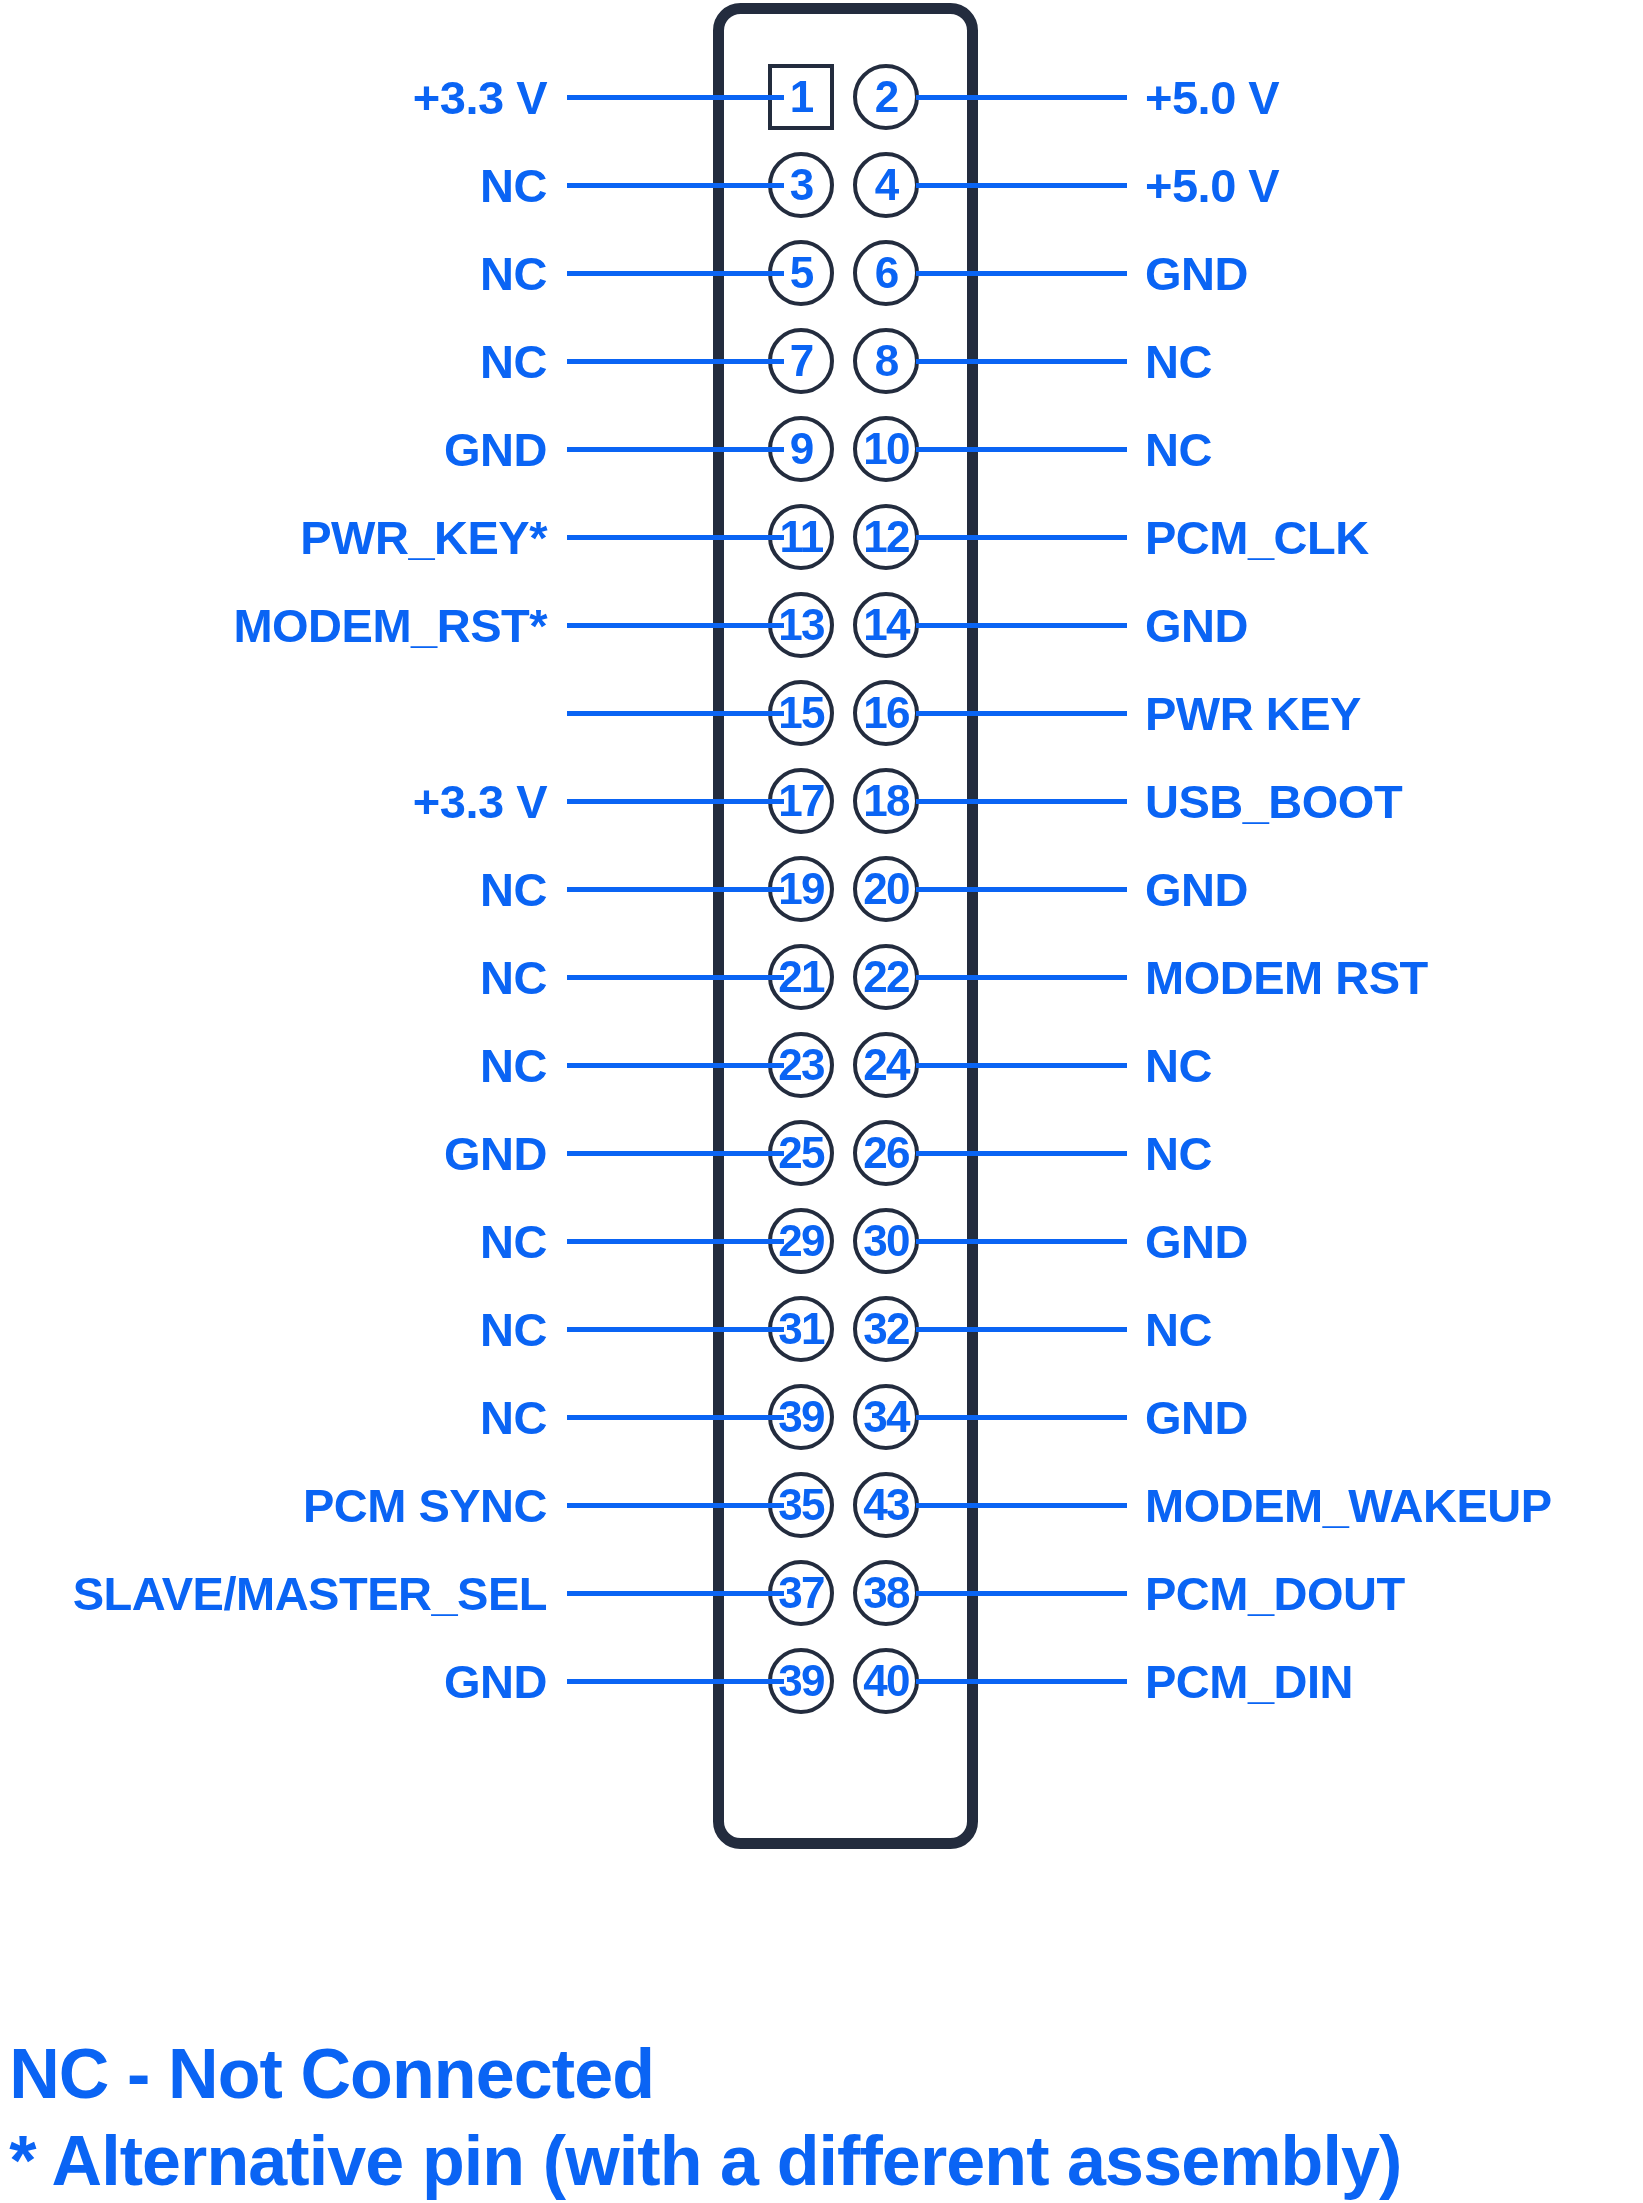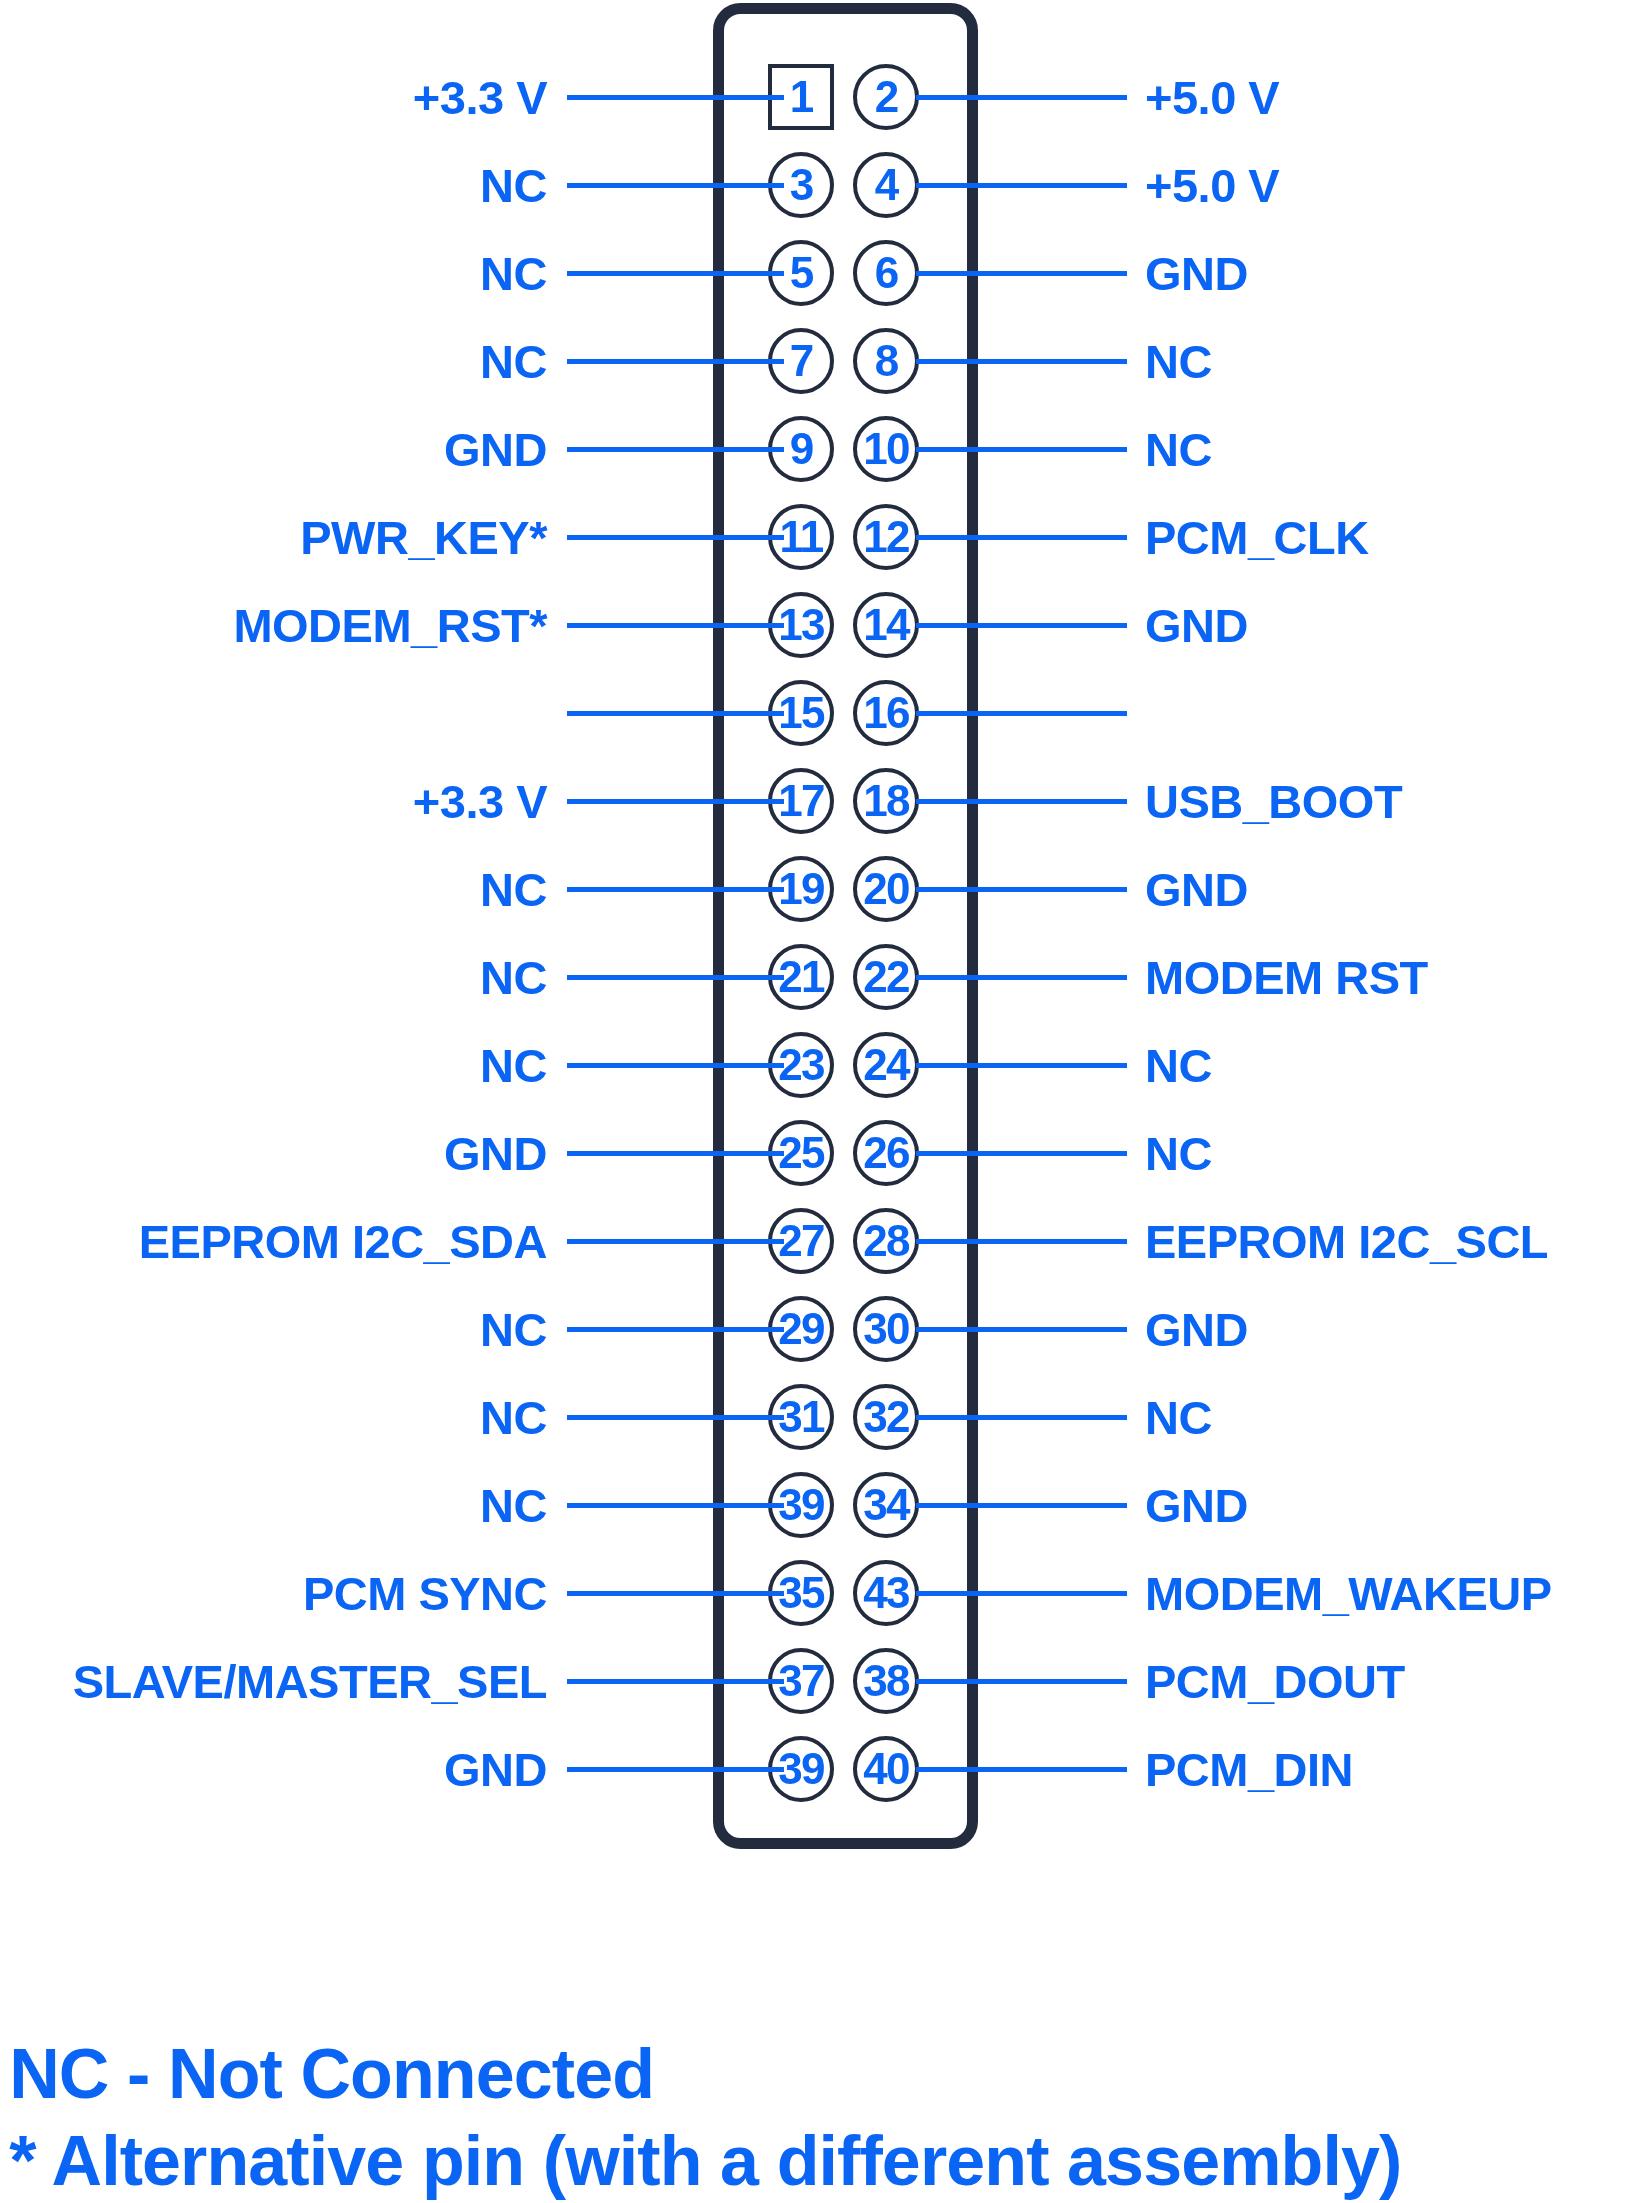--- a/index.html
+++ b/index.html
@@ -185,20 +185,21 @@
     <div class="pin-label right">GND</div>
   </div>
 
   <div class="row">
     <div class="leader left"></div>
     <div class="pin-hole left"></div>
     <div class="pin-num left">15</div>
     <div class="pin-hole right"></div>
     <div class="pin-num right">16</div>
     <div class="leader right"></div>
+    <div class="pin-label right">PWR KEY</div>
   </div>
 
   <div class="row">
     <div class="pin-label left">+3.3 V</div>
     <div class="leader left"></div>
     <div class="pin-hole left"></div>
     <div class="pin-num left">17</div>
     <div class="pin-hole right"></div>
     <div class="pin-num right">18</div>
     <div class="leader right"></div>
@@ -242,30 +243,20 @@
     <div class="pin-label left">GND</div>
     <div class="leader left"></div>
     <div class="pin-hole left"></div>
     <div class="pin-num left">25</div>
     <div class="pin-hole right"></div>
     <div class="pin-num right">26</div>
     <div class="leader right"></div>
     <div class="pin-label right">NC</div>
   </div>
 
-  <div class="row">
-    <div class="pin-label left">EEPROM I2C_SDA</div>
-    <div class="leader left"></div>
-    <div class="pin-hole left"></div>
-    <div class="pin-num left">27</div>
-    <div class="pin-hole right"></div>
-    <div class="pin-num right">28</div>
-    <div class="leader right"></div>
-    <div class="pin-label right">EEPROM I2C_SCL</div>
-  </div>
 
   <div class="row">
     <div class="pin-label left">NC</div>
     <div class="leader left"></div>
     <div class="pin-hole left"></div>
     <div class="pin-num left">29</div>
     <div class="pin-hole right"></div>
     <div class="pin-num right">30</div>
     <div class="leader right"></div>
     <div class="pin-label right">GND</div>

